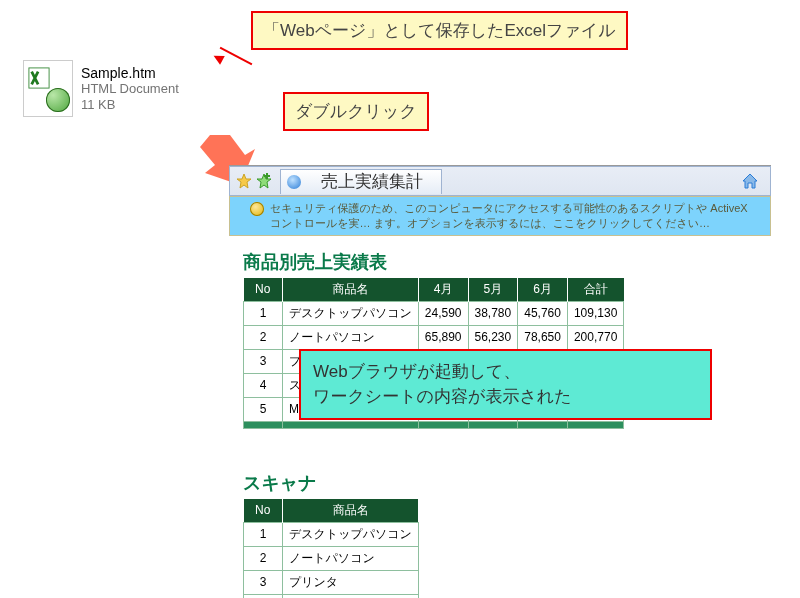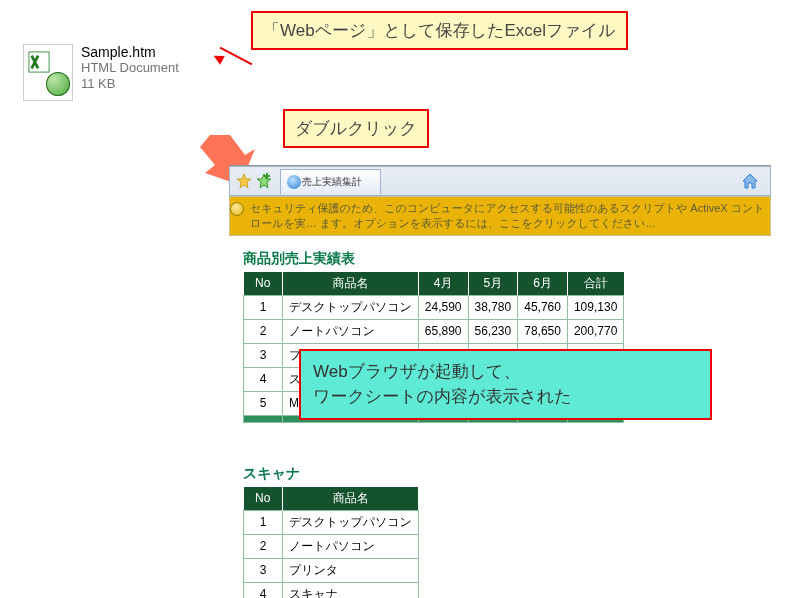--- a/index.html
+++ b/index.html
@@ -1,40 +1,40 @@
 <!DOCTYPE html>
 <html><head>
   <meta charset="utf-8">
   <style>
     body{margin:0;padding:0;font-family:"MS PGothic","Hiragino Kaku Gothic Pro",sans-serif;font-size:12px;background:#fff;width:800px;height:598px;position:relative}
     .callout{border:2px solid #e00;background:#fef9c3;padding:6px 10px;position:absolute;font-size:17px;color:#444}
     .arrow-line{position:absolute;border-top:2px solid #e00}
     
-    .file-block{position:absolute;left:23px;top:44px;width:200px;display:flex;}
+    .file-block{position:absolute;left:23px;top:60px;width:200px;display:flex;align-items:center}
     .file-icon{width:48px;height:55px;position:relative;border:1px solid #ccc;background:#fff;margin-right:8px}
     .file-icon-sheet{position:absolute;left:4px;top:6px;width:22px;height:22px}
     .file-icon-sheet svg{display:block}
     .file-icon-globe{position:absolute;right:2px;bottom:4px;width:24px;height:24px;border-radius:50%;background:radial-gradient(circle at 30% 30%,#b9e7a8,#4aa43a);box-shadow:0 0 0 1px #2b6b1f inset}
     .file-meta .fname{color:#000;font-size:14px}
     .file-meta .fdesc{color:#737373;font-size:13px;line-height:1.2}
     
     .red-arrow{position:absolute;left:200px;top:135px;width:0;height:0}
     .red-arrow svg{display:block}
     
     .browser{position:absolute;left:229px;top:165px;width:542px;border-top:1px solid #999}
     .tabbar{height:28px;background:linear-gradient(#e8edf6,#dfe6f1);border:1px solid #9fb3d1;display:flex;align-items:center;padding-left:6px;position:relative}
     .fav-star{width:16px;height:16px;margin-right:4px}
     .fav-add{width:16px;height:16px;margin-right:8px;color:#3a9a2a}
-    .tab{display:flex;align-items:center;height:24px;background:linear-gradient(#fff,#e5ecf6);border:1px solid #9fb3d1;border-bottom:none;padding:0 18px 0 6px;font-size:10px;color:#333;gap:1px}
+    .tab{display:flex;align-items:center;height:24px;background:linear-gradient(#fff,#e5ecf6);border:1px solid #9fb3d1;border-bottom:none;padding:0 18px 0 6px;font-size:17px;color:#333;gap:20px}
     .ie-icon{width:14px;height:14px;display:inline-block;border-radius:50%;background:radial-gradient(circle at 40% 35%,#bfe1ff,#2a7cd6)}
     .home-btn{position:absolute;right:10px;top:4px;width:20px;height:20px;display:flex;align-items:center;justify-content:center;color:#2a7cd6}
-    .infobar{display:flex;align-items:flex-start;background:#eab308;border:1px solid #c8c090;padding:4px 0;font-size:11px;color:#5a5a3a;line-height:1.35}
+    .infobar{display:flex;align-items:flex-start;background:#7dd3fc;border:1px solid #c8c090;padding:4px 20px;font-size:11px;color:#5a5a3a;line-height:1.35}
     .infobar .shield{width:14px;height:14px;flex:none;margin-right:6px;margin-top:1px;border-radius:50%;background:radial-gradient(circle at 40% 35%,#ffe79a,#e0b200);box-shadow:0 0 0 1px #9c7e00 inset}
     .content{padding:14px 10px 20px 14px;background:#fff;min-height:340px;position:relative}
-    .section-title{color:#0a7a4a;font-size:14px;margin-bottom:4px;font-weight:bold}
+    .section-title{color:#0a7a4a;font-size:18px;margin-bottom:4px;font-weight:bold}
     table.data{border-collapse:collapse;font-size:12px}
     table.data th{background:#14532d;color:#fff;font-weight:normal;border-right:1px solid #fff;padding:3px 6px;text-align:center}
     table.data th:last-child{border-right:none}
     table.data td{border:1px solid #8ebf9e;padding:3px 6px}
     table.data td.num{text-align:right;font-family:Liberation Sans, sans-serif}
     table.data td.no{text-align:center;width:26px}
     table.data td.name{min-width:110px}
     .sum-row td{background:#2d8f5d;color:#fff}
     .callout3{border:2px solid #e00;background:#5eead4;padding:8px 12px;position:absolute;font-size:17px;color:#333;line-height:1.5}
     .table2-wrap{margin-top:42px}
@@ -59,21 +59,21 @@
     </div>
     <div class="file-icon-globe"></div>
   </div>
   <div class="file-meta">
     <div class="fname">Sample.htm</div>
     <div class="fdesc">HTML Document</div>
     <div class="fdesc">11 KB</div>
   </div>
 </div>
 
-<div class="callout" style="left:283px;top:109px">
+<div class="callout" style="left:283px;top:92px">
   <span>ダブルクリック</span>
 </div>
 
 <div class="red-arrow">
   <svg width="60" height="55">
       <polygon points="10,0 30,0 45,20 55,14 40,50 5,38 15,30 0,12" fill="#ff5a3a" opacity="0.85"></polygon>
     </svg>
 </div>
 
 <div class="browser">

